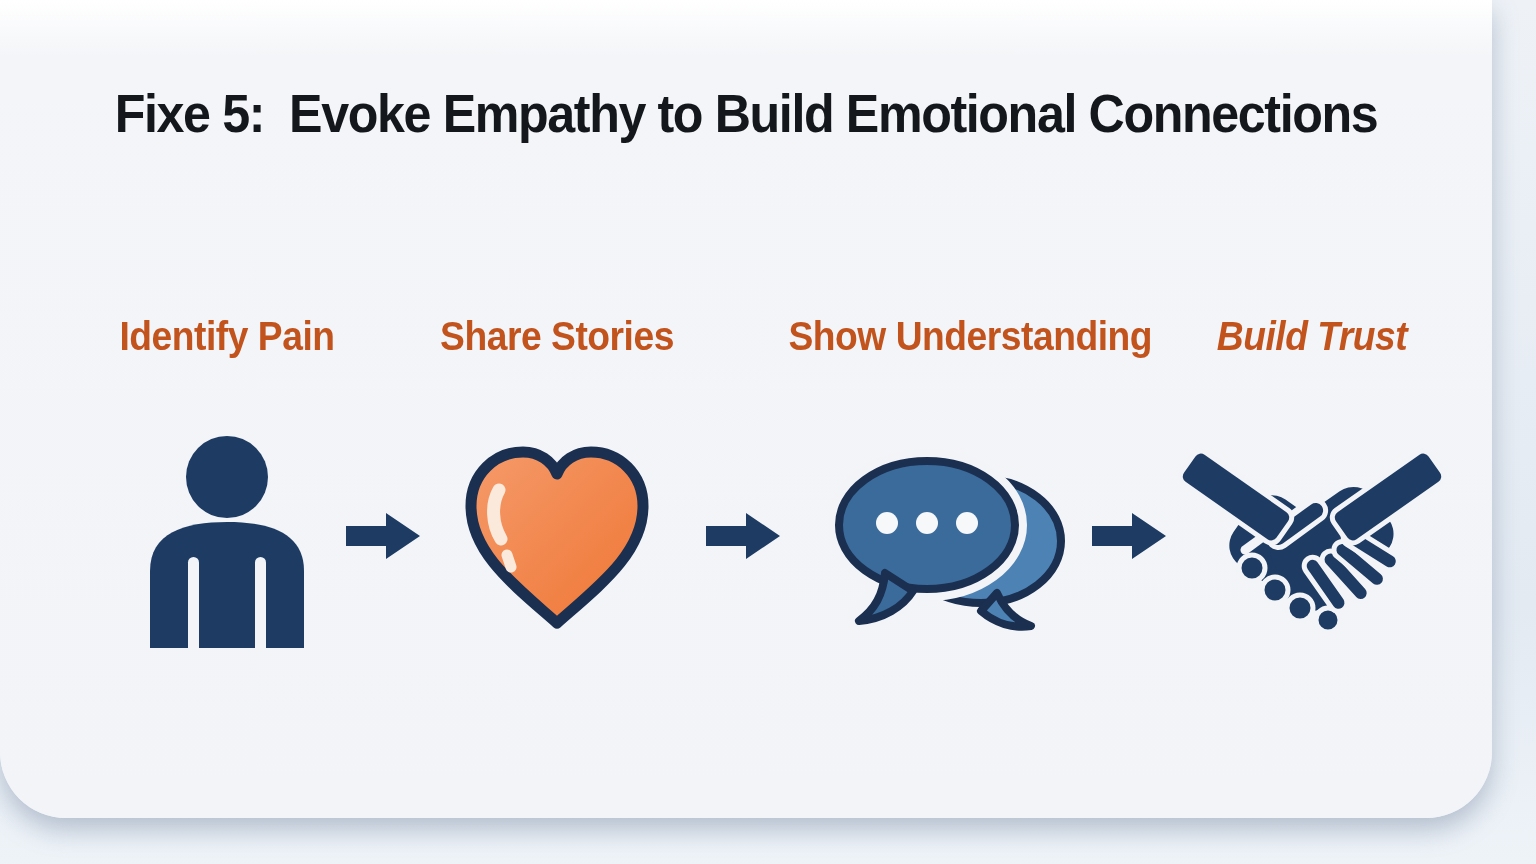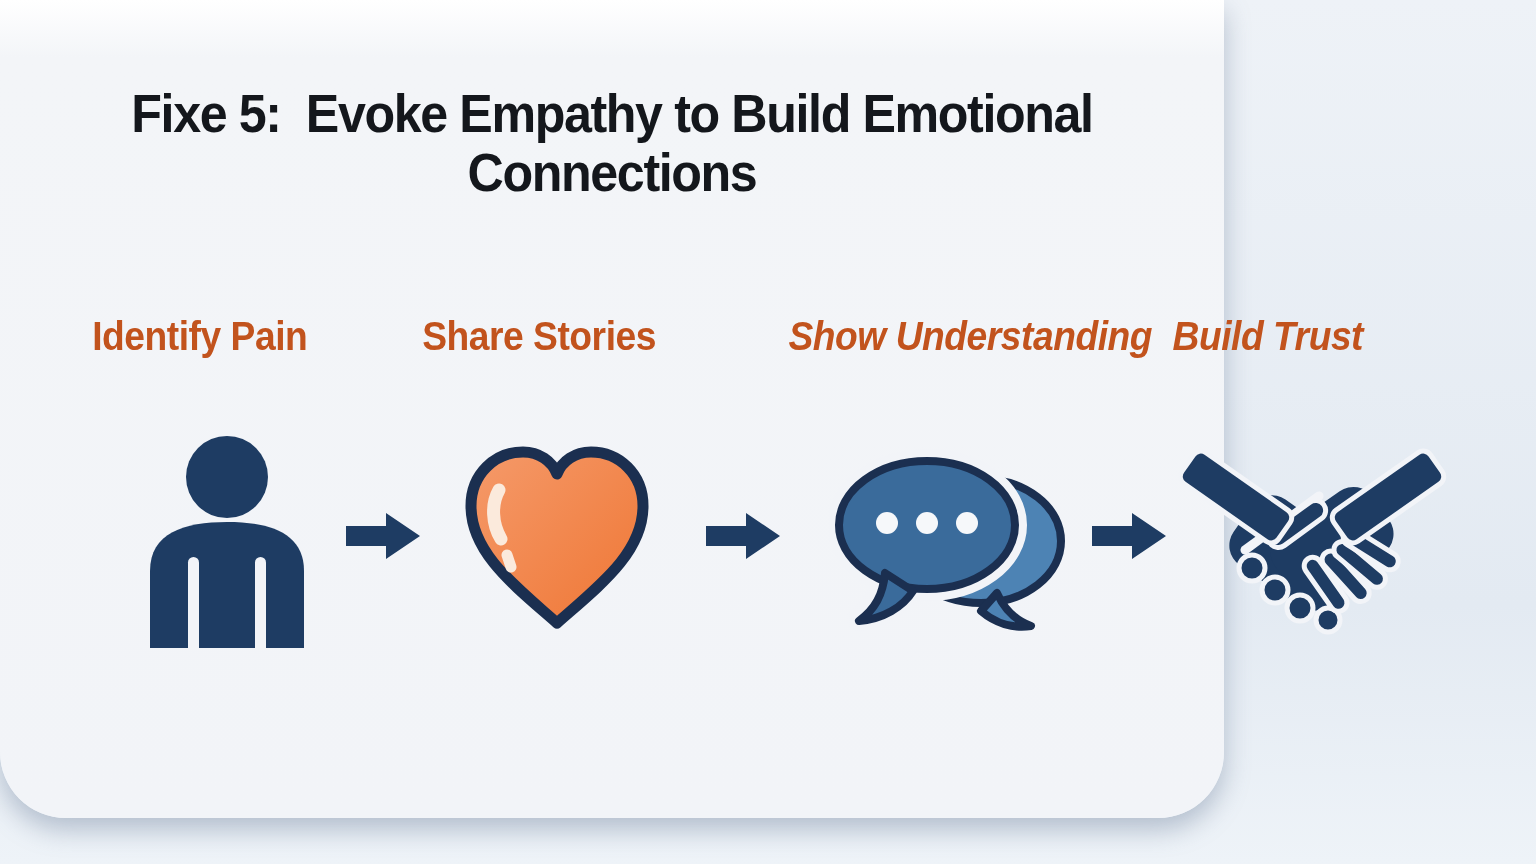--- a/index.html
+++ b/index.html
@@ -3,39 +3,39 @@
 <meta charset="utf-8">
 <style>
   * { margin:0; padding:0; box-sizing:border-box; }
   html,body { width:1536px; height:864px; overflow:hidden; }
   body {
     font-family: "Liberation Sans", sans-serif;
     background: linear-gradient(180deg, #eef2f7 0%, #e3eaf2 70%, #eef3f8 100%);
     position: relative;
   }
   .card {
-    position:absolute; left:0; top:0; width:1224px; height:818px;
+    position:absolute; left:0; top:0; width:1492px; height:818px;
     background: linear-gradient(180deg, #ffffff 0%, #f3f5f8 7%, #f2f4f8 100%);
     border-radius: 0 0 66px 66px;
     box-shadow: 0 12px 26px rgba(96,116,146,0.40);
   }
   .title {
     position:absolute; top:84px; left:0; width:100%;
     text-align:center;
     font-size:54px; font-weight:bold; line-height:1.1;
     color: var(--title);
     letter-spacing:-1.5px;
     transform: scaleX(0.93);
     white-space: pre-wrap;
   }
   .flow { position:absolute; left:0; top:312px; width:1536px; height:380px; }
-  .step { position:absolute; top:0; }
+  .step { position:absolute; top:0; text-align:center; }
   .step-1 { left:82px;   width:290px; }
   .step-2 { left:412px;  width:290px; }
-  .step-3 { left:776px;  width:356px;font-style:italic; }
+  .step-3 { left:776px;  width:356px; }
   .step-4 { left:1162px; width:300px;font-style:italic; }
   .step-label {
     display:block;
     font-size:40px; font-weight:bold; line-height:48px;
     color: var(--orange-label);
     letter-spacing:-0.5px;
     transform: scaleX(0.93);
     white-space:nowrap;
   }
   .icon-wrap {

